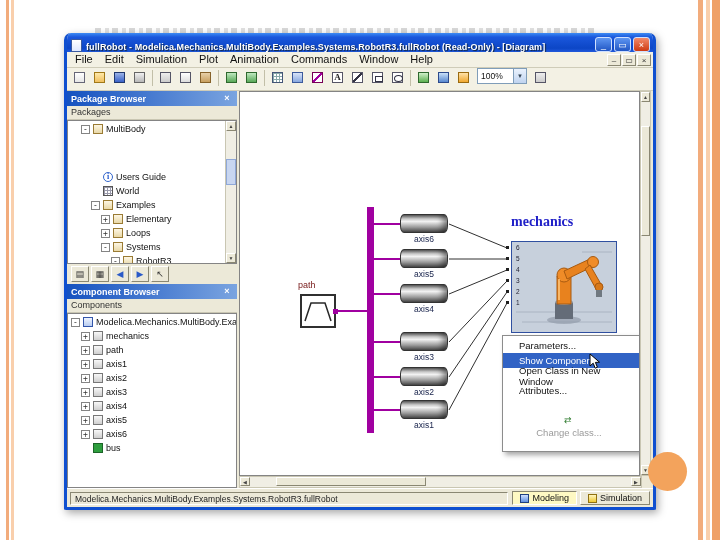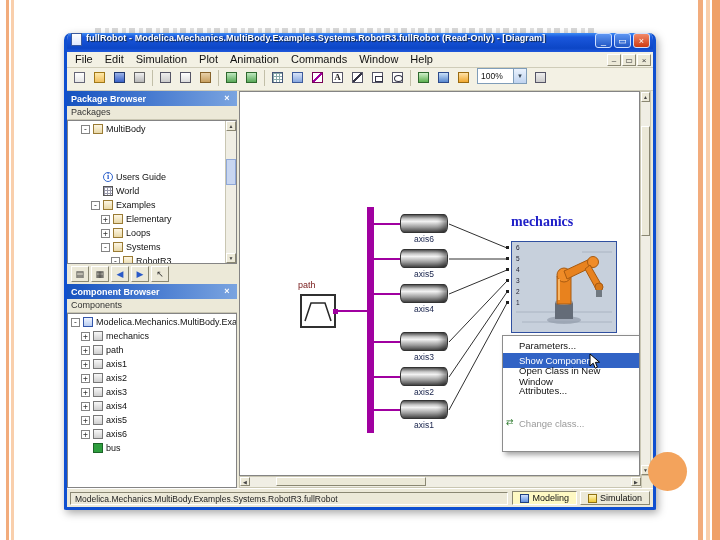--- a/index.html
+++ b/index.html
@@ -19,21 +19,21 @@
     border-radius:50%; background:#F3A35C; z-index:5; }
   .blur-line { position:absolute; left:95px; top:28px; width:500px; height:5px; opacity:.55;
     background:repeating-linear-gradient(90deg,#b9b9b9 0 6px, transparent 6px 10px, #c8c8c8 10px 14px, transparent 14px 17px); }
 
   
   .win { position:absolute; left:64px; top:33px; width:592px; height:477px;
     border:3px solid #0F4FD0; border-top:0; border-radius:7px 7px 2px 2px;
     background:#ECE9D8; box-shadow:2px 3px 9px rgba(0,0,0,.35);
     display:flex; flex-direction:column; overflow:hidden; }
 
-  .tbar { height:19px; flex:none; display:flex; align-items:flex-start; padding:0 3px 0 4px; gap:4px;
+  .tbar { height:19px; flex:none; display:flex; align-items:flex-end; padding:0 3px 0 4px; gap:4px;
     background:linear-gradient(180deg,#3D8BF4 0%,#1A57DC 22%,#0C46C6 80%,#2059DC 100%); }
   .tbar-ico { width:11px; height:13px; background:linear-gradient(#ffffff,#dfe8ff); border:1px solid #274; border-color:#3A5AA0; flex:none; }
   .tbar-title { flex:1; color:#fff; font-size:9px; font-weight:bold; white-space:nowrap; overflow:hidden;
     text-shadow:1px 1px 1px #123; letter-spacing:.1px; }
   .wbtns { display:flex; gap:2px; flex:none; }
   .wbtn { width:17px; height:15px; border-radius:3px; color:#fff; font-size:9px; line-height:14px; text-align:center;
     background:linear-gradient(#5E96F2,#2156C4); border:1px solid #cfe0ff; cursor:default; }
   .wbtn.close { background:linear-gradient(#F28A6A,#CE3A12); }
 
   .menubar { height:16px; flex:none; display:flex; align-items:center; background:#F3F1E4;
@@ -139,21 +139,21 @@
     border:1px solid #3050A0; }
   .flange-num { position:absolute; left:276px; width:8px; font-size:6.5px; color:#223; }
   .conn-svg { position:absolute; left:0; top:0; pointer-events:none; }
 
   
   .ctx { position:absolute; left:262px; top:243px; width:138px; background:#fff; border:1px solid #8c8c8c;
     box-shadow:3px 3px 5px rgba(0,0,0,.35); padding:2px 0; z-index:3; }
   .ctx-item { display:flex; align-items:center; height:15px; font-size:9.5px; color:#111; padding-right:4px; }
   .ctx-item .ctx-ic { width:16px; height:11px; flex:none; position:relative; }
   .ctx-item.hl { background:#3163C5; color:#fff; }
-  .ctx-item.dis { color:#9a9a9a; }
+  .ctx-item.dis { color:#9a9a9a;flex-direction:column; }
   .ctx-sep { height:1px; background:#cfcfcf; margin:2px 2px; }
   .tic-change::after { content:"⇄"; position:absolute; left:3px; top:-1px; font-size:9px; color:#2C7A2C; }
   .cursor { position:absolute; left:86px; top:17px; z-index:4; }
 
   
   .vscroll { width:11px; flex:none; position:relative; background:#F0EEE4; border:1px solid #c9c6b2; }
   .hscroll { height:12px; flex:none; position:relative; background:#F0EEE4; border:1px solid #c9c6b2; margin-right:11px; }
   .sbtn { position:absolute; background:#ECE9D8; border:1px solid; border-color:#fff #8a8772 #8a8772 #fff;
     font-size:5px; text-align:center; color:#444; }
   .vscroll .sbtn { left:0; width:9px; height:10px; line-height:9px; }

